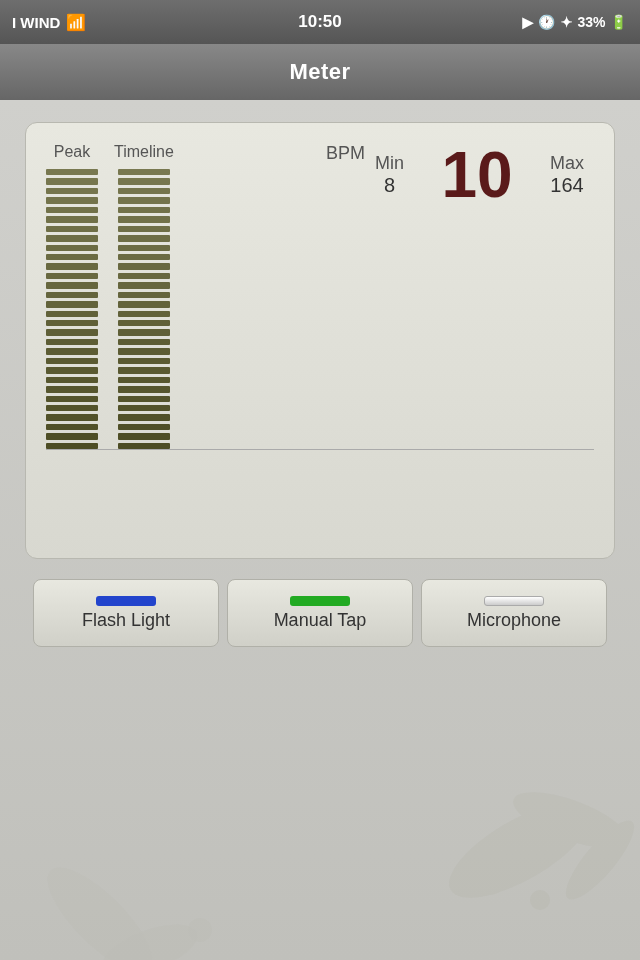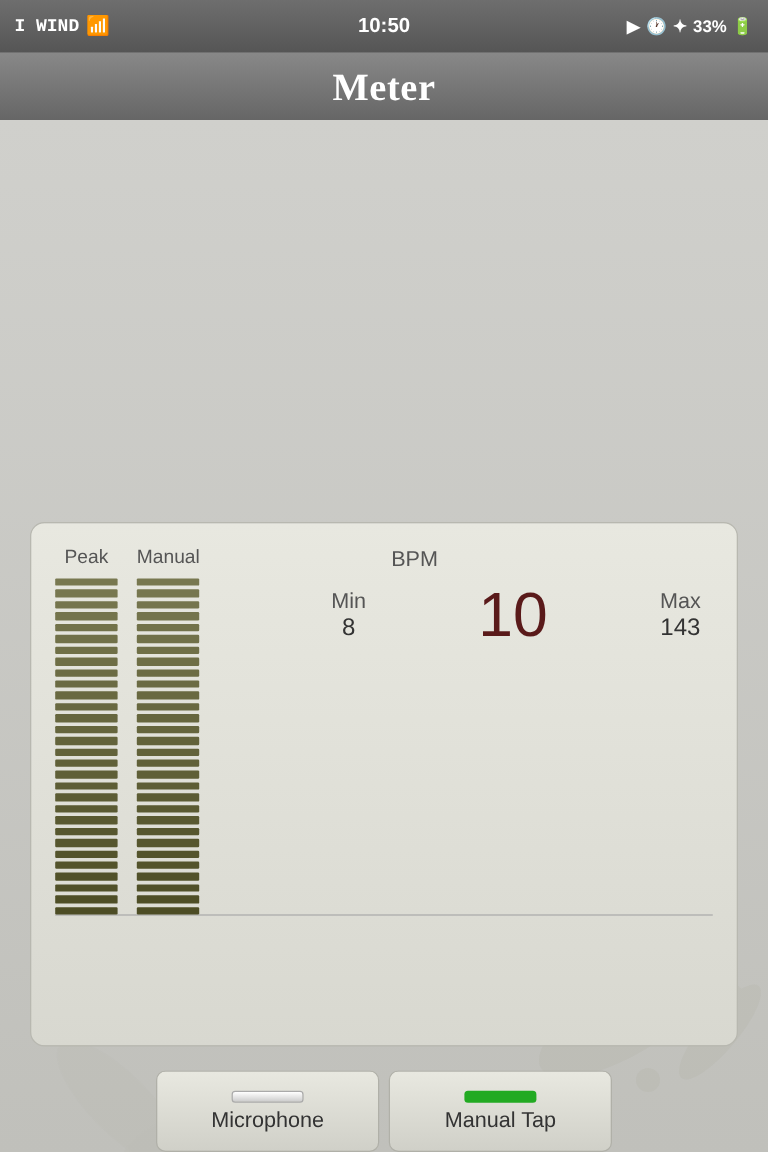--- a/index.html
+++ b/index.html
@@ -19,51 +19,49 @@
       height: 44px;
       background: linear-gradient(to bottom, #6e6e6e, #555555);
       display: flex;
       align-items: center;
       justify-content: space-between;
       padding: 0 12px;
       color: white;
       font-size: 15px;
       font-weight: 600;
     }
-    .status-left { display: flex; align-items: center; gap: 6px; font-family: Liberation Mono, monospace; }
+    .status-left { display: flex; align-items: center; gap: 6px; }
     .status-center { position: absolute; left: 50%; transform: translateX(-50%); font-size: 17px; font-weight: 600; }
     .status-right { display: flex; align-items: center; gap: 5px; font-size: 14px; }
 
     
     #nav-bar {
       width: 640px;
       height: 56px;
       background: linear-gradient(to bottom, #888888, #666666);
       display: flex;
       align-items: center;
       justify-content: center;
     }
     #nav-title {
       color: white;
-      font-size: 32px;
+      font-size: 22px;
       font-weight: bold;
       letter-spacing: 0.5px;
-      font-family: Liberation Serif, serif;
     }
 
     
     #main-content {
       width: 640px;
       height: 860px;
       background: linear-gradient(to bottom, #d0d0cc, #c0c0bb);
       position: relative;
       display: flex;
       flex-direction: column;
       align-items: center;
-      justify-content: flex-end;
     }
 
     
     .floral-bg {
       position: absolute;
       bottom: 0;
       left: 0;
       width: 100%;
       height: 100%;
       pointer-events: none;
@@ -122,21 +120,21 @@
       width: 52px;
       height: 7px;
       background: #b8b890;
       border-radius: 1px;
     }
 
     
     #bpm-section {
       flex: 1;
       display: flex;
-      flex-direction: column;
+      flex-direction: row;
       align-items: center;
       padding-left: 20px;
     }
 
     #bpm-label {
       font-size: 18px;
       color: #555;
       align-self: flex-start;
       margin-left: 60px;
       margin-bottom: 10px;
@@ -211,22 +209,22 @@
       color: #555;
     }
 
     .bpm-stat-value {
       font-size: 20px;
       color: #333;
       font-weight: 500;
     }
 
     #bpm-main {
-      font-size: 52px;
-      font-weight: normal;
+      font-size: 64px;
+      font-weight: bold;
       color: #5a1a1a;
       line-height: 1;
     }
 
     
     #power-timeline-label {
       font-size: 18px;
       color: #555;
       margin-top: 16px;
       margin-bottom: 6px;
@@ -363,21 +361,21 @@
               <div class="vu-segment" style="background: rgb(84, 84, 44);"></div>
               <div class="vu-segment" style="background: rgb(83, 83, 43);"></div>
               <div class="vu-segment" style="background: rgb(81, 81, 41);"></div>
               <div class="vu-segment" style="background: rgb(80, 80, 40);"></div>
               <div class="vu-segment" style="background: rgb(78, 78, 38);"></div>
               <div class="vu-segment" style="background: rgb(77, 77, 37);"></div>
             </div>
         </div>
 
         <div class="vu-meter-container">
-          <span class="vu-label">Manual</span>
+          <span class="vu-label">Timeline</span>
           <div class="vu-bar" id="average-bar">
               <div class="vu-segment" style="background: rgb(120, 120, 80);"></div>
               <div class="vu-segment" style="background: rgb(119, 119, 79);"></div>
               <div class="vu-segment" style="background: rgb(117, 117, 77);"></div>
               <div class="vu-segment" style="background: rgb(116, 116, 76);"></div>
               <div class="vu-segment" style="background: rgb(114, 114, 74);"></div>
               <div class="vu-segment" style="background: rgb(113, 113, 73);"></div>
               <div class="vu-segment" style="background: rgb(111, 111, 71);"></div>
               <div class="vu-segment" style="background: rgb(110, 110, 70);"></div>
               <div class="vu-segment" style="background: rgb(108, 108, 68);"></div>
@@ -411,39 +409,43 @@
 
 
         <div id="bpm-stats">
           <div class="bpm-stat">
             <div class="bpm-stat-label">Min</div>
             <div class="bpm-stat-value">8</div>
           </div>
           <div id="bpm-main">10</div>
           <div class="bpm-stat">
             <div class="bpm-stat-label">Max</div>
-            <div class="bpm-stat-value">143</div>
+            <div class="bpm-stat-value">164</div>
           </div>
         </div>
       </div>
     </div>
 
     <div id="timeline-divider"></div>
     <div id="timeline-area"></div>
 
   </div>
 
   <div id="bottom-buttons">
 
+    <button class="mode-button">
+      <div class="mode-indicator indicator-blue"></div>
+      <span class="mode-button-label">Flash Light</span>
+    </button>
+
+    <button class="mode-button">
+      <div class="mode-indicator indicator-green"></div>
+      <span class="mode-button-label">Manual Tap</span>
+    </button>
 
     <button class="mode-button">
       <div class="mode-indicator indicator-white"></div>
       <span class="mode-button-label">Microphone</span>
     </button>
 
-    <button class="mode-button">
-      <div class="mode-indicator indicator-green"></div>
-      <span class="mode-button-label">Manual Tap</span>
-    </button>
-
   </div>
 
 </div>
 
 </body></html>

